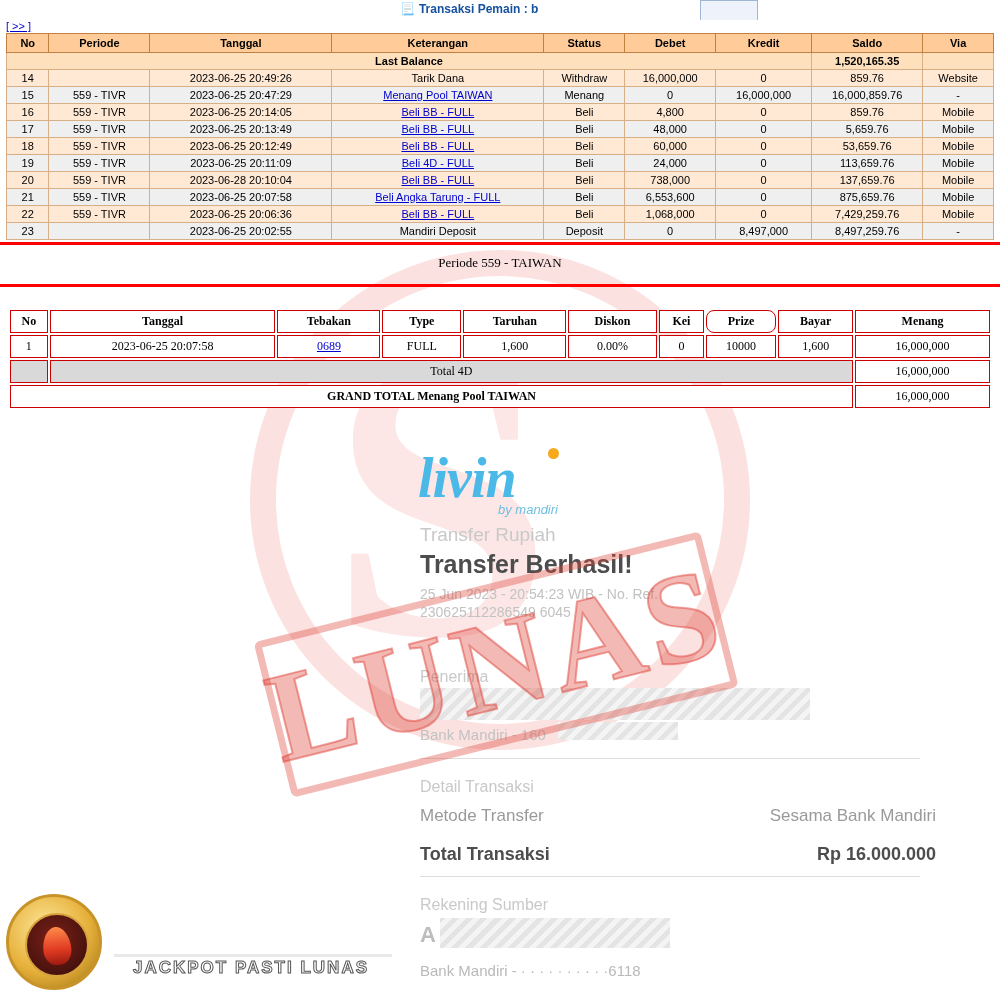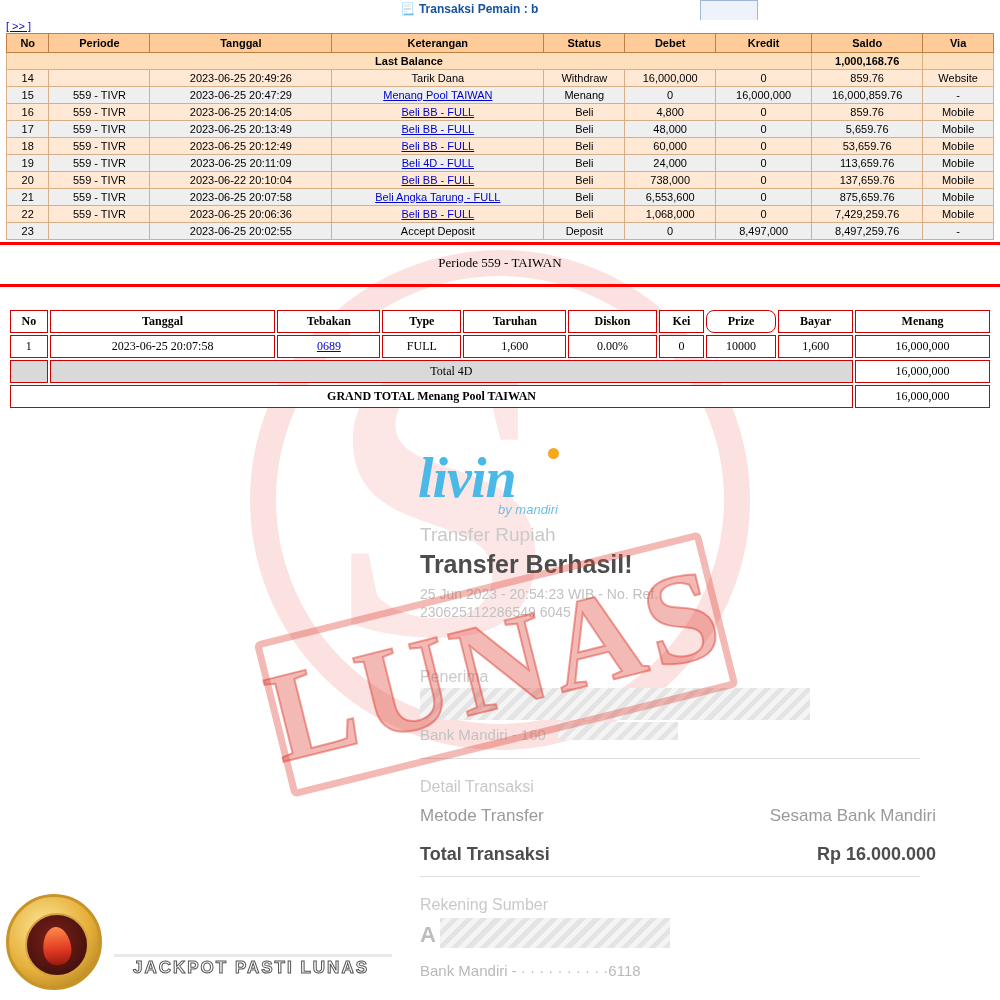--- a/index.html
+++ b/index.html
@@ -354,21 +354,21 @@
         <th class="c-sts">Status</th>
         <th class="c-deb">Debet</th>
         <th class="c-kre">Kredit</th>
         <th class="c-sal">Saldo</th>
         <th class="c-via">Via</th>
       </tr>
     </thead>
     <tbody>
       <tr class="row-lastbal">
         <td colspan="7" style="text-align:center;">Last Balance</td>
-        <td class="num bluenum">1,000,168.76</td>
+        <td class="num bluenum">1,520,165.35</td>
         <td></td>
       </tr>
 
       <tr class="row-odd">
         <td>14</td>
         <td></td>
         <td>2023-06-25 20:49:26</td>
         <td>Tarik Dana</td>
         <td class="st-withdraw">Withdraw</td>
         <td class="num">16,000,000</td>
@@ -433,21 +433,21 @@
         <td class="st-beli">Beli</td>
         <td class="num">24,000</td>
         <td class="num bluenum">0</td>
         <td class="num bluenum">113,659.76</td>
         <td>Mobile</td>
       </tr>
 
       <tr class="row-odd">
         <td>20</td>
         <td>559 - TIVR</td>
-        <td>2023-06-22 20:10:04</td>
+        <td>2023-06-28 20:10:04</td>
         <td><a class="lnk" href="#">Beli BB - FULL</a></td>
         <td class="st-beli">Beli</td>
         <td class="num">738,000</td>
         <td class="num bluenum">0</td>
         <td class="num bluenum">137,659.76</td>
         <td>Mobile</td>
       </tr>
 
       <tr class="row-even">
         <td>21</td>
@@ -470,21 +470,21 @@
         <td class="num">1,068,000</td>
         <td class="num bluenum">0</td>
         <td class="num bluenum">7,429,259.76</td>
         <td>Mobile</td>
       </tr>
 
       <tr class="row-even">
         <td>23</td>
         <td></td>
         <td>2023-06-25 20:02:55</td>
-        <td>Accept Deposit</td>
+        <td>Mandiri Deposit</td>
         <td class="st-deposit">Deposit</td>
         <td class="num">0</td>
         <td class="num bluenum">8,497,000</td>
         <td class="num bluenum">8,497,259.76</td>
         <td>-</td>
       </tr>
     </tbody>
   </table>
 
   <div class="redline" style="top:242px;"></div>

